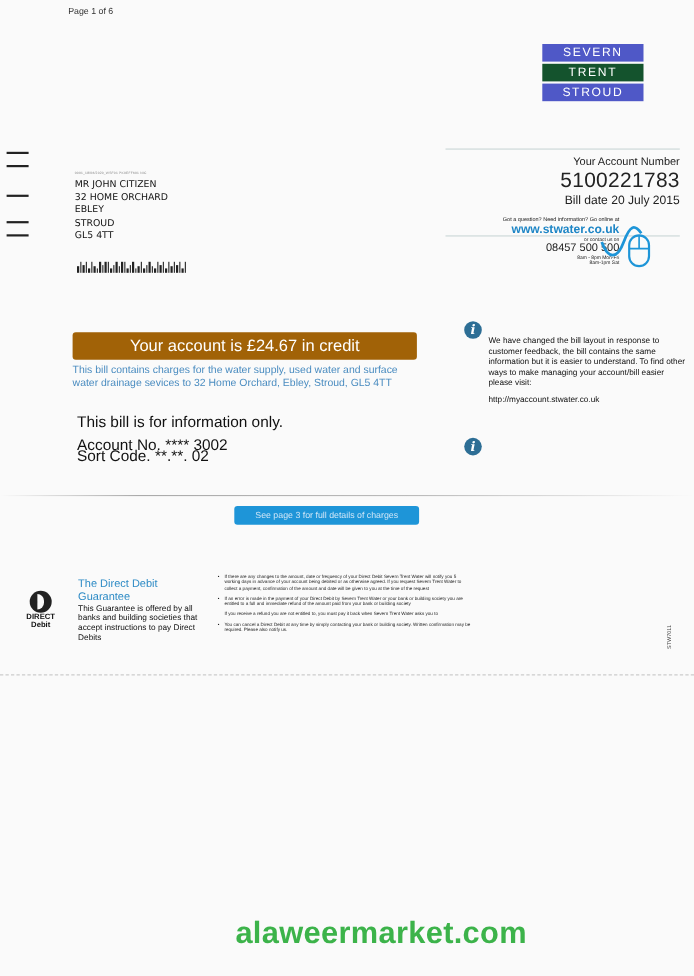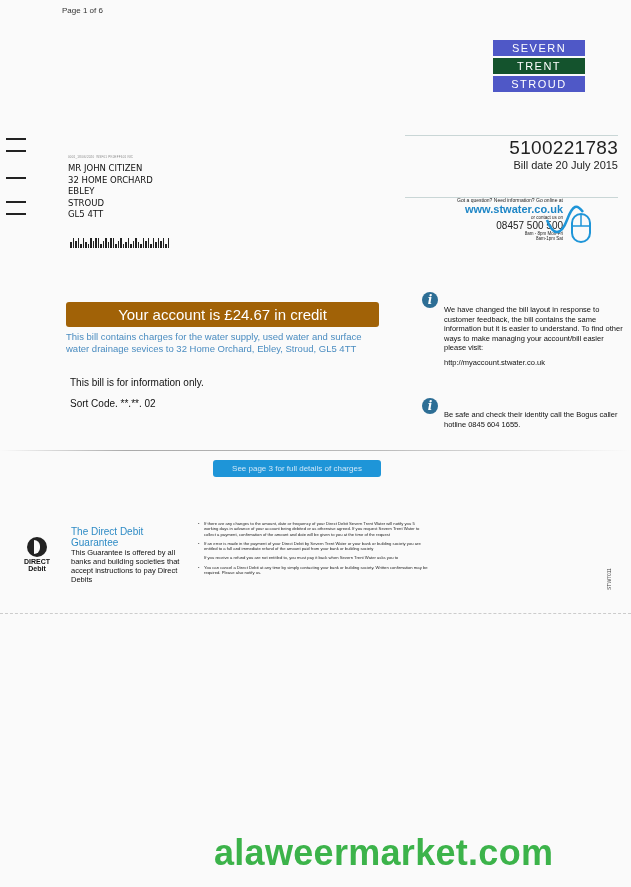--- a/index.html
+++ b/index.html
@@ -32,21 +32,21 @@
   .contact { left: 398px; top: 197px; width: 165px; text-align: right; }
   .contact .q { font-size: 5px; color: #222; }
   .contact .url { font-size: 11px; color: #1e86c6; font-weight: bold; }
   .contact .small { font-size: 4.5px; color: #222; }
   .contact .phone { font-size: 10px; color: #222; }
   .mouse-icon { left: 545px; top: 200px; }
 
   .credit-banner { left: 66px; top: 302px; width: 313px; height: 25px; background: #a16207; border-radius: 3px; color: #fff; font-size: 15px; text-align: center; line-height: 25px; }
   .charges-desc { left: 66px; top: 331px; width: 310px; font-size: 9.5px; line-height: 11.5px; color: #4a8cc0; }
 
-  .info-text { left: 70px; top: 378px; width: 300px; font-size: 10px; color: #111; line-height: 10.5px; }
+  .info-text { left: 70px; top: 378px; width: 300px; font-size: 14px; color: #111; line-height: 10.5px; }
   .info-text p { margin-bottom: 10px; }
   .tear { left: 0; top: 450px; width: 631px; height: 1px; background: linear-gradient(90deg, transparent, #aaa 20%, #bbb 60%, transparent); }
 
   .details-btn { left: 213px; top: 460px; width: 168px; height: 17px; background: #1e95d8; border-radius: 3px; color: #cfe6f7; font-size: 8px; text-align: center; line-height: 17px; }
 
   .notice { left: 418px; width: 205px; font-size: 7.5px; line-height: 9.5px; color: #111; }
   .notice p { margin-bottom: 5px; }
   .info-icon { width: 16px; height: 16px; border-radius: 50%; background: #2d6e95; color: #fff; font-family: "DejaVu Serif", serif; font-style: italic; font-weight: bold; font-size: 12px; text-align: center; line-height: 16px; }
 
   .dd-logo { left: 22px; top: 537px; width: 30px; text-align: center; }
@@ -54,21 +54,21 @@
   .dd-circle::after { content: ""; position: absolute; left: 7px; top: 3px; width: 6px; height: 14px; background: #fafafa; border-radius: 0 7px 7px 0; }
   .dd-text { font-size: 7px; font-weight: bold; line-height: 7px; color: #111; }
   .dd-heading { left: 71px; top: 526px; font-size: 10px; color: #2e8bc5; line-height: 11px; }
   .dd-body { left: 71px; top: 548px; width: 122px; font-size: 7.5px; line-height: 9px; color: #111; }
   .dd-bullets { left: 198px; top: 521px; width: 232px; font-size: 4.2px; line-height: 5.3px; color: #222; }
   .dd-bullets li { list-style: none; position: relative; padding-left: 6px; margin-bottom: 4px; }
   .dd-bullets li.b::before { content: "•"; position: absolute; left: 0; top: 0; }
   .ref-code { left: 606px; top: 555px; font-size: 5px; color: #444; transform: rotate(-90deg); transform-origin: left top; white-space: nowrap; }
   .bottom-rule { left: 0; top: 613px; width: 631px; height: 1px; border-top: 1px dashed #ccc; }
 
-  .watermark { left: 214px; top: 832px; font-size: 36px; font-weight: bold; color: #3cb34a; letter-spacing: 0.3px; }
+  .watermark { left: 214px; top: 832px; font-size: 28px; font-weight: bold; color: #3cb34a; letter-spacing: 0.3px; }
 </style>
 </head>
 <body>
 
 <div class="abs page-num">Page 1 of 6</div>
 
 <div class="abs logo">
   <div class="logo-row logo-blue">SEVERN</div>
   <div class="logo-row logo-green">TRENT</div>
   <div class="logo-row logo-blue">STROUD</div>
@@ -129,20 +129,21 @@
     <span style="height:6px"></span>
     <span style="height:10px"></span>
     <span style="height:7px"></span>
     <span style="height:10px"></span>
     <span style="height:4px"></span>
     <span style="height:10px"></span>
 </div>
 
 <div class="abs acct-box">
   <div class="rule"></div>
+  <div class="acct-label">Your Account Number</div>
   <div class="acct-num">5100221783</div>
   <div class="bill-date">Bill date 20 July 2015</div>
   <div class="rule"></div>
 </div>
 
 <div class="abs contact">
   <div class="q">Got a question? Need information? Go online at</div>
   <div class="url">www.stwater.co.uk</div>
   <div class="small">or contact us on</div>
   <div class="phone">08457 500 500</div>
@@ -156,36 +157,36 @@
     <line x1="27" y1="26" x2="45" y2="26" stroke="#1e95d8" stroke-width="1.5"></line>
     <line x1="36" y1="14" x2="36" y2="26" stroke="#1e95d8" stroke-width="1.5"></line>
   </svg>
 </div>
 
 <div class="abs credit-banner">Your account is £24.67 in credit</div>
 <div class="abs charges-desc">This bill contains charges for the water supply, used water and surface water drainage sevices to 32 Home Orchard, Ebley, Stroud, GL5 4TT</div>
 
 <div class="abs info-text">
   <p>This bill is for information only.</p>
+  <div>Account No. **** 3002</div>
   <div>Sort Code. **.**. 02</div>
 </div>
 
 <div class="abs tear"></div>
 
 <div class="abs details-btn">See page 3 for full details of charges</div>
 
 <div class="abs info-icon" style="left:422px; top:292px;">i</div>
 <div class="abs notice" style="top:305px; left:444px; width:180px;">
   <p>We have changed the bill layout in response  to customer feedback,  the bill contains the same information but it is easier to understand. To find other ways to make managing your account/bill easier please visit:</p>
   <p>http://myaccount.stwater.co.uk</p>
 </div>
 
 <div class="abs info-icon" style="left:422px; top:398px;">i</div>
 <div class="abs notice" style="top:410px; left:444px; width:180px;">
-  <p>Be safe and check their identity call the Bogus caller hotline 0845 604 1655.</p>
 </div>
 
 <div class="abs dd-logo">
   <div class="dd-circle"></div>
   <div class="dd-text">DIRECT</div>
   <div class="dd-text">Debit</div>
 </div>
 <div class="abs dd-heading" style="width:110px;">The Direct Debit Guarantee</div>
 <div class="abs dd-body">This Guarantee is offered by all banks and building societies that accept instructions to pay Direct Debits</div>
 

